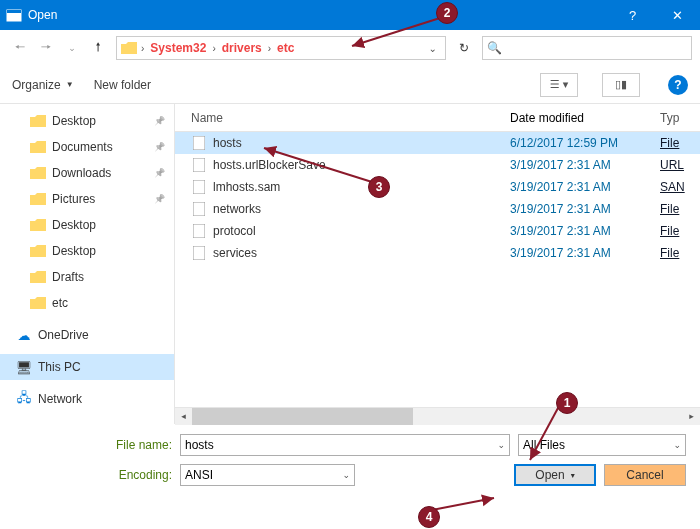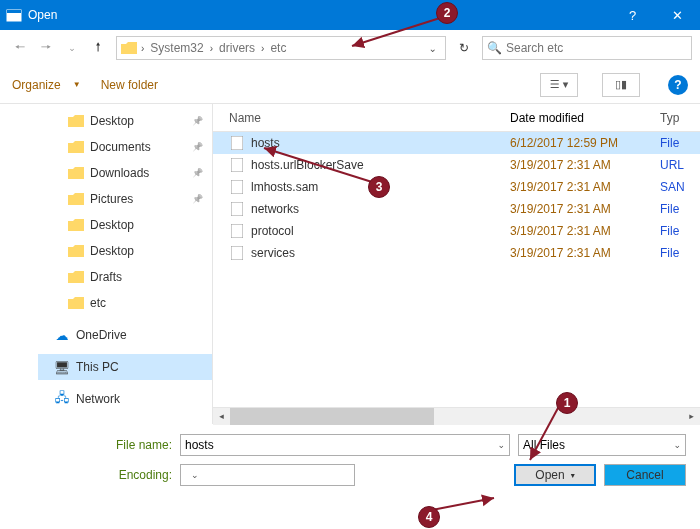--- a/index.html
+++ b/index.html
@@ -8,72 +8,72 @@
   .titlebar { height: 30px; background: #0078d7; display: flex; align-items: center; color: #fff; }
   .titlebar .title-icon { width: 16px; height: 16px; margin: 0 6px; }
   .titlebar .title { flex: 1; font-size: 12px; }
   .titlebar .winbtn { width: 45px; height: 30px; display: flex; align-items: center; justify-content: center; font-size: 13px; font-family: sans-serif; }
 
   .navrow { height: 36px; display: flex; align-items: center; padding: 4px 8px; gap: 2px; }
   .navbtn { width: 24px; height: 24px; display: flex; align-items: center; justify-content: center; color: #999; }
   .navbtn.enabled { color: #333; }
   .breadcrumb { flex: 1; height: 24px; border: 1px solid #ccc; display: flex; align-items: center; padding: 0 2px; background: #fff; margin: 0 4px; }
   .breadcrumb .bcicon { width: 20px; display:flex; align-items:center; justify-content:center; }
-  .breadcrumb .seg { padding: 0 4px; color: #737373; display:flex; align-items:center; height:100%; }
+  .breadcrumb .seg { padding: 0 4px; color: #ef4444; display:flex; align-items:center; height:100%;font-weight:bold; }
   .breadcrumb .chev { color: #555; font-size:10px; padding: 0 2px;}
   .breadcrumb .spacer { flex:1; }
   .breadcrumb .endchev { color:#555; padding:0 6px; font-size:10px;}
   .refresh { width: 24px; height: 24px; display:flex; align-items:center; justify-content:center; color:#333; margin-right:4px;}
   .searchbox { width: 210px; height: 24px; border: 1px solid #ccc; display:flex; align-items:center; padding:0 4px; color:#777; }
   .searchbox .sicon { margin-right:4px; }
   .searchbox input { border:none; outline:none; flex:1; font-size:12px; color:#777; }
 
   .toolbar { height: 38px; border-bottom: 1px solid #e5e5e5; display:flex; align-items:center; padding:0 12px; gap:20px; }
-  .toolbar .tbtn { color:#a16207; display:flex; align-items:center; gap:12px; }
+  .toolbar .tbtn { color:#404040; display:flex; align-items:center; gap:5px; }
   .toolbar .spacer { flex:1; }
   .toolbar .viewbtn { width: 38px; height: 24px; border:1px solid #ccc; display:flex; align-items:center; justify-content:center; color:#555; font-size:11px;}
   .toolbar .help { width:20px; height:20px; border-radius:50%; background:#0078d7; color:#fff; display:flex; align-items:center; justify-content:center; font-weight:bold; font-size:12px; margin-left:8px;}
 
-  .mainarea { display:flex; height: 320px; margin-left: 38px; }
+  .mainarea { display:flex; height: 320px; }
   .sidebar { width: 175px; border-right: 1px solid #e5e5e5; overflow:hidden; padding-top:4px;}
   .sbitem { height: 26px; display:flex; align-items:center; padding-left: 30px; gap:6px; color:#333; }
   .sbitem.pinned::after { content:"📌"; font-size:9px; margin-left:auto; margin-right:8px; opacity:0.5; filter:grayscale(1); }
   .sbitem.sel { background:#cce8ff; }
   .sbitem .icon { width:16px; height:16px; display:flex; align-items:center; justify-content:center; font-size:13px; }
   .sbitem.root { padding-left: 16px; margin-top:6px; }
 
   .filepane { flex:1; display:flex; flex-direction:column; position:relative; }
   .colheader { height: 28px; display:flex; align-items:center; border-bottom:1px solid #e5e5e5; padding-left: 16px; color:#4a6; color:#444;}
   .colheader .col-name { flex:1; color:#555; }
   .colheader .col-date { width: 150px; color:#000000; }
   .colheader .col-type { width: 40px; color:#555; }
   .colheader span { color:#555; }
   .filelist { flex:1; overflow:hidden; }
   .filerow { height: 22px; display:flex; align-items:center; padding-left: 16px; color:#333; }
   .filerow.sel { background:#cce8ff; }
   .filerow .ficon { width:16px; height:16px; margin-right:6px; display:flex; align-items:center; justify-content:center;}
   .filerow .fname { flex:1; }
-  .filerow .fdate { width:150px; color:#a16207; }
-  .filerow .ftype { width:40px; color:#1d4ed8; }
+  .filerow .fdate { width:150px; color:#0369a1; }
+  .filerow .ftype { width:40px; color:#0f172a;text-decoration:underline; }
 
   .hscroll { height: 17px; background:#f0f0f0; display:flex; align-items:center; border-top:1px solid #e5e5e5;}
   .hscroll .arrow { width:17px; height:17px; background:#f0f0f0; display:flex; align-items:center; justify-content:center; font-size:9px; color:#555;}
   .hscroll .track { flex:1; height:17px; background:#f0f0f0; position:relative;}
   .hscroll .thumb { position:absolute; left:0; top:0; height:100%; width:45%; background:#cdcdcd; }
 
   .bottom { padding: 10px 14px 12px 14px; }
   .formrow { display:flex; align-items:center; margin-bottom:8px; gap:8px; }
   .formrow .lbl { width: 158px; text-align:right; color:#4d7c0f; }
   .combo { height:22px; border:1px solid #adadad; background:#fff; display:flex; align-items:center; padding:0 4px; }
   .combo .ctext { flex:1; }
   .combo .carrow { font-size:9px; color:#555; padding-left:6px;}
   .fn-combo { flex:1; }
   .ft-combo { width: 168px; }
   .enc-combo { width: 175px; }
-  .btn { width:82px; height:22px; border:1px solid #adadad; background:#0ea5e9; display:flex; align-items:center; justify-content:center; color:#333; }
+  .btn { width:82px; height:22px; border:1px solid #adadad; background:#fdba74; display:flex; align-items:center; justify-content:center; color:#333; }
   .btn.primary { border:2px solid #0078d7; background:#e1e1e1; }
 
   .callout { position:absolute; width:22px; height:22px; border-radius:50%; background:#8b1a2b; color:#fff; display:flex; align-items:center; justify-content:center; font-weight:bold; font-size:12px; z-index:10; border:1px solid #6b0f1f;}
   .arrowline { position:absolute; z-index:9; }
 
   
   svg { display:block; }
 </style>
 </head>
 <body>
@@ -106,21 +106,20 @@
     <span class="chev">›</span>
     <span class="seg">drivers</span>
     <span class="chev">›</span>
     <span class="seg">etc</span>
     <span class="spacer"></span>
     <span class="endchev">⌄</span>
   </div>
   <div class="refresh">↻</div>
   <div class="searchbox">
     <span class="sicon">🔍</span>
-    <input placeholder="Search etc" style="">
   </div>
 </div>
 
 <div class="toolbar">
   <div class="tbtn">
     <span>Organize</span>
     <span style="font-size:8px;">▼</span>
   </div>
   <div class="tbtn">
     <span>New folder</span>
@@ -298,20 +297,21 @@
       <span class="carrow">⌄</span>
     </div>
     <div class="combo ft-combo">
       <span class="ctext">All Files</span>
       <span class="carrow">⌄</span>
     </div>
   </div>
   <div class="formrow">
     <span class="lbl">Encoding:</span>
     <div class="combo enc-combo">
+      <span class="ctext">ANSI</span>
       <span class="carrow">⌄</span>
     </div>
     <div style="flex:1"></div>
     <div class="btn primary">
       <span>Open</span>
       <span style="font-size:8px; margin-left:6px;">▾</span>
     </div>
     <div class="btn">
       <span>Cancel</span>
     </div>

